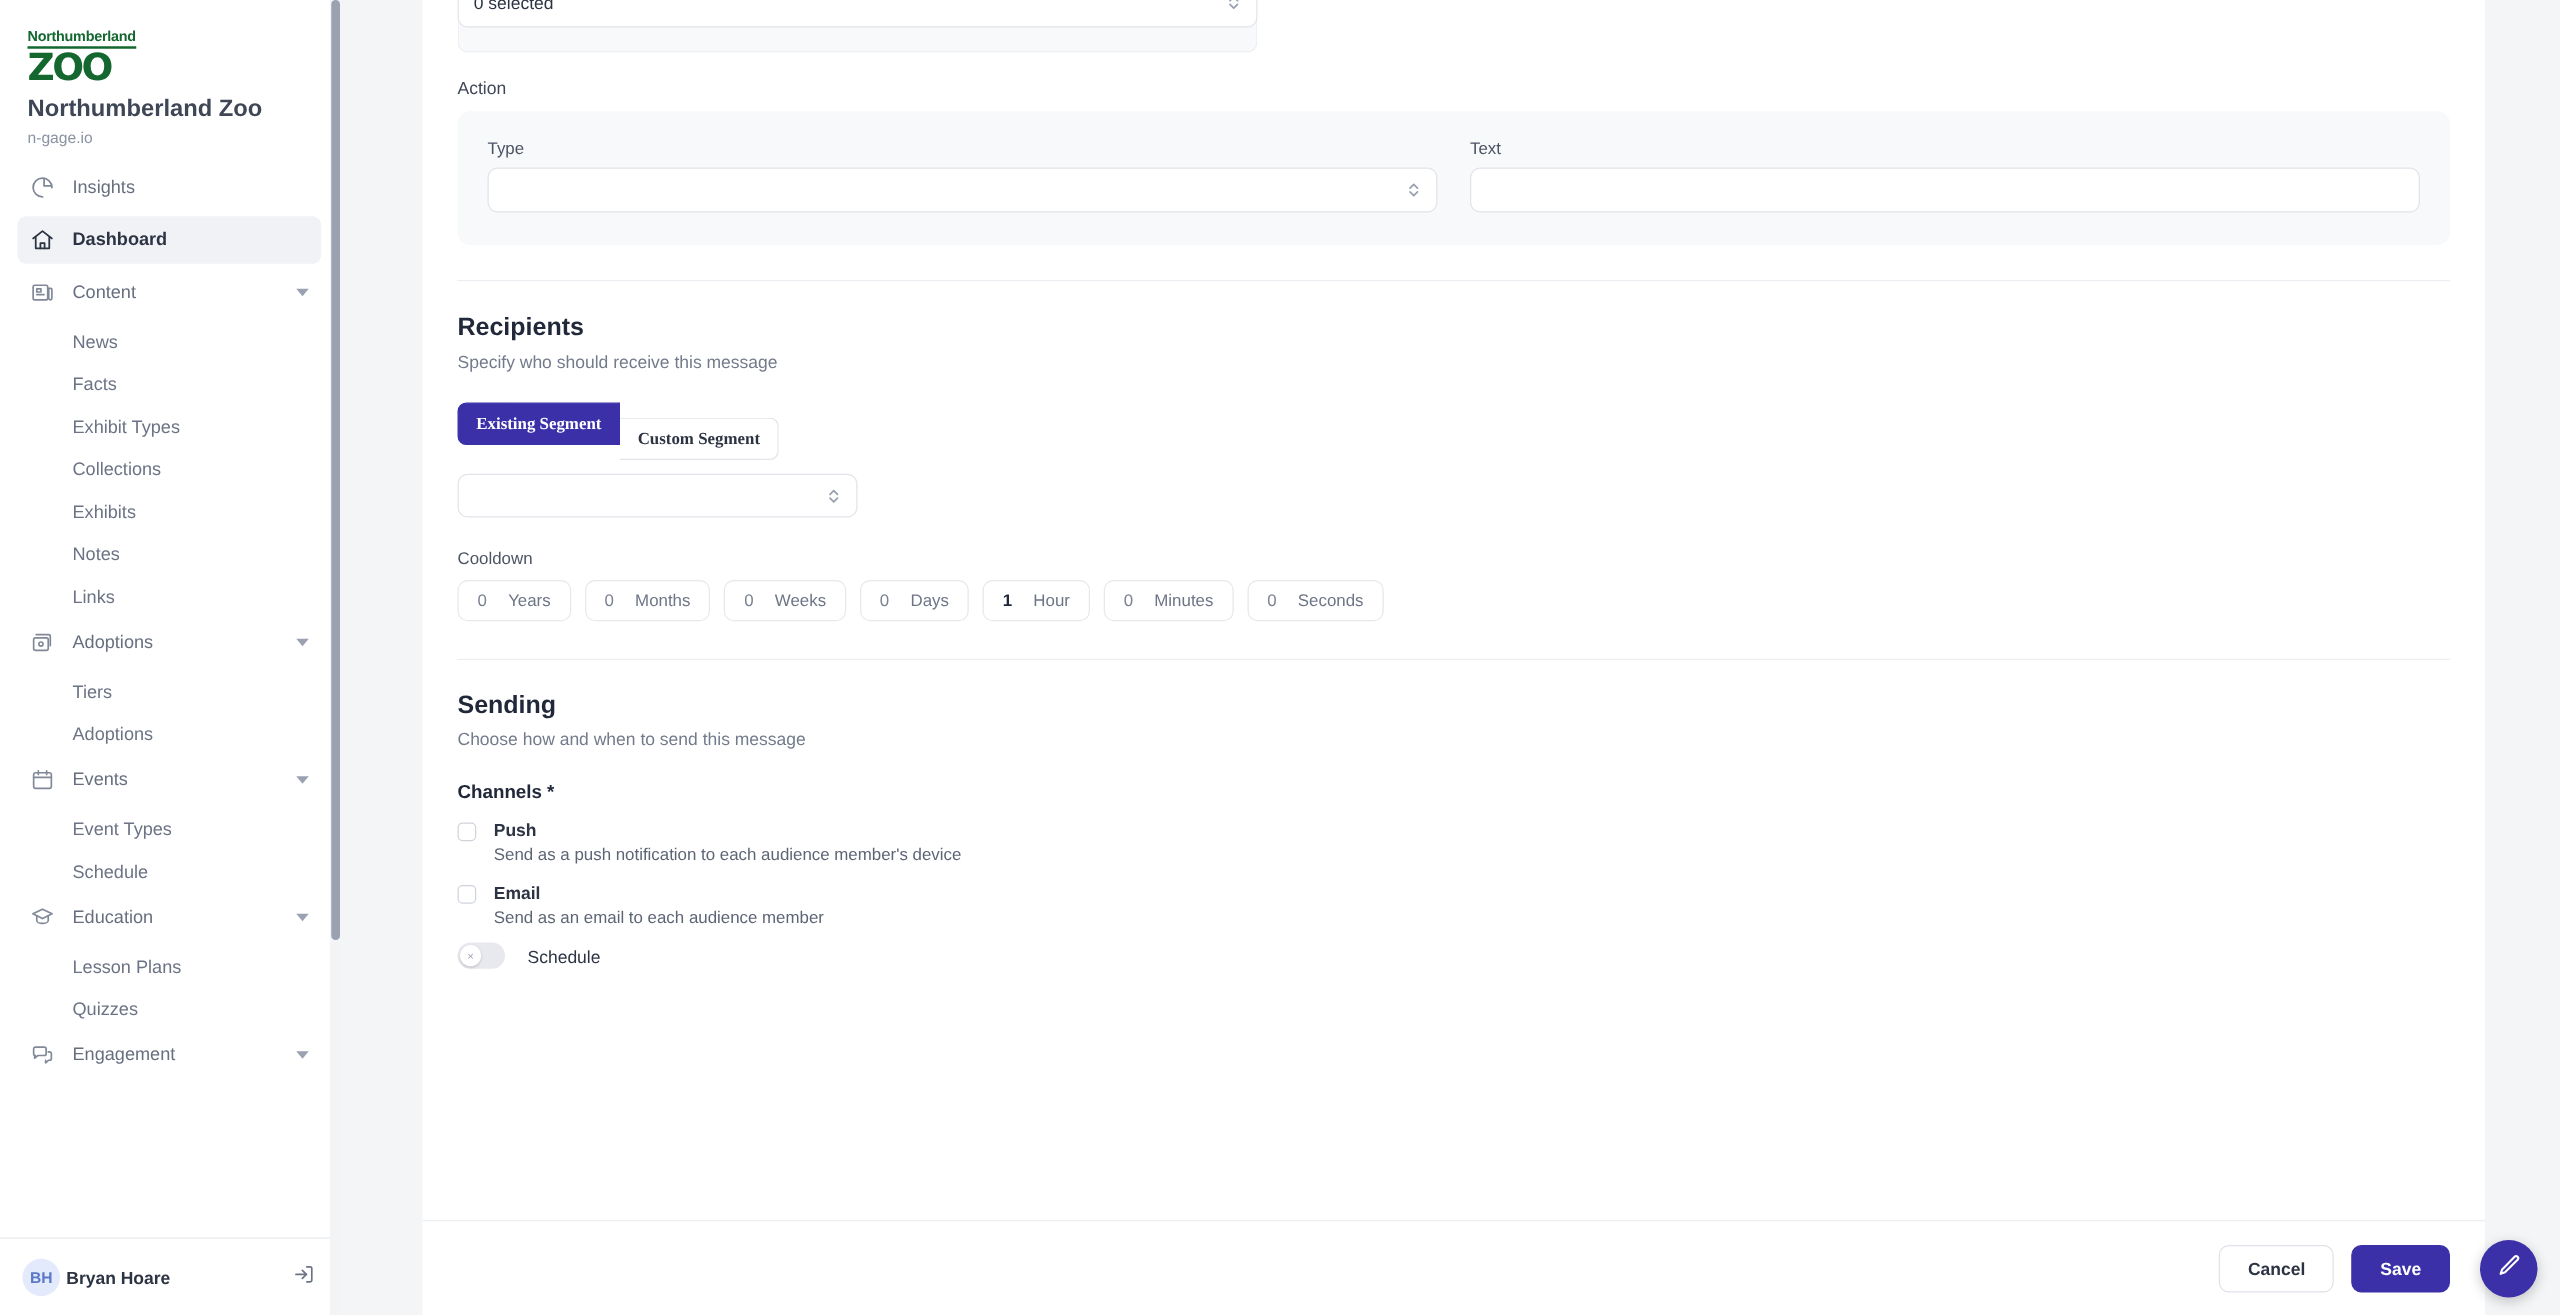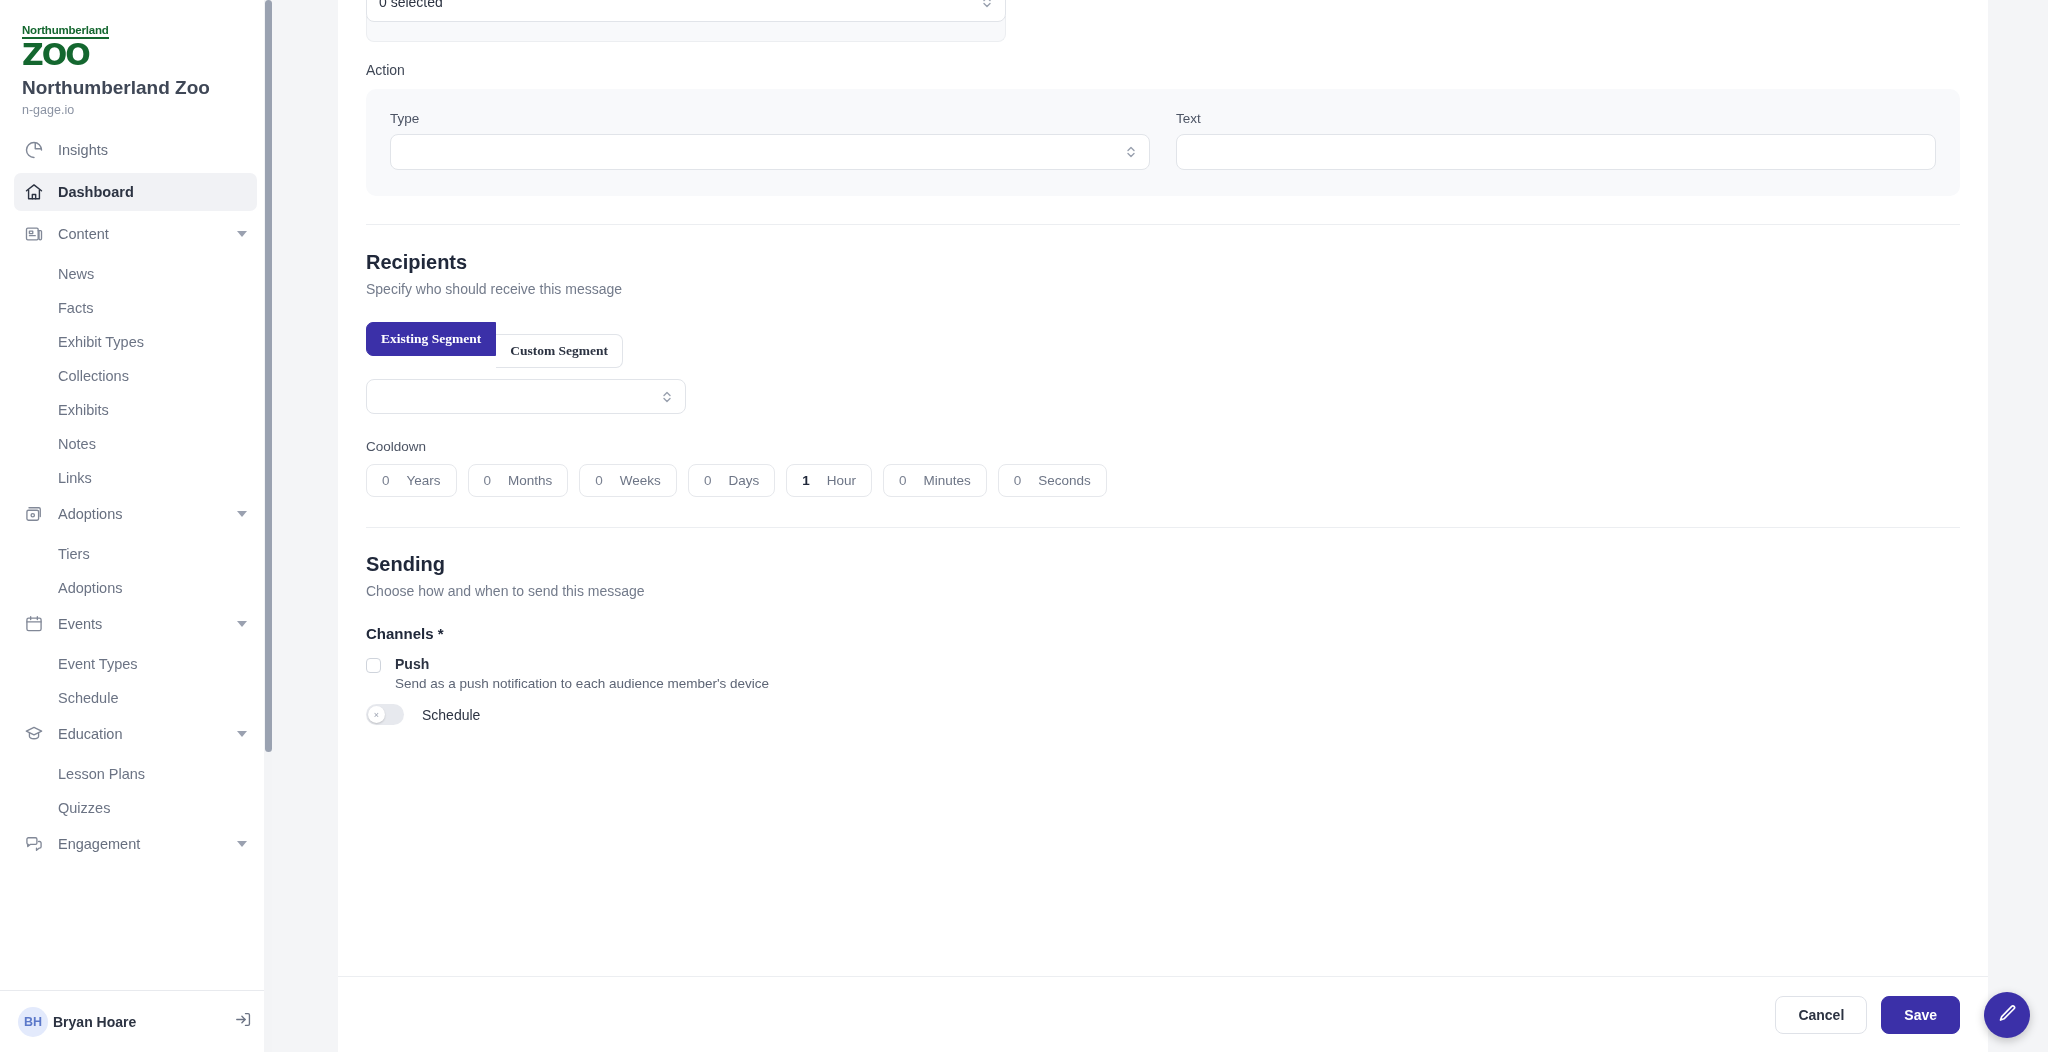--- a/index.html
+++ b/index.html
@@ -449,20 +449,27 @@
           <div style="font-size:15px;font-weight:bold;color:#20283a;margin-top:26px;">Channels *</div>
 
           <div class="check-row">
             <span class="cbox"></span>
             <div>
               <div class="ch-name">Push</div>
               <div class="ch-desc">Send as a push notification to each audience member's device</div>
             </div>
           </div>
 
+          <div class="check-row" style="margin-top:15px;">
+            <span class="cbox"></span>
+            <div>
+              <div class="ch-name">Email</div>
+              <div class="ch-desc">Send as an email to each audience member</div>
+            </div>
+          </div>
 
 
           <div class="toggle-row">
             <span class="toggle">
               <span class="knob">×</span>
             </span>
             <span class="toggle-lbl">Schedule</span>
           </div>
         </div>
 

